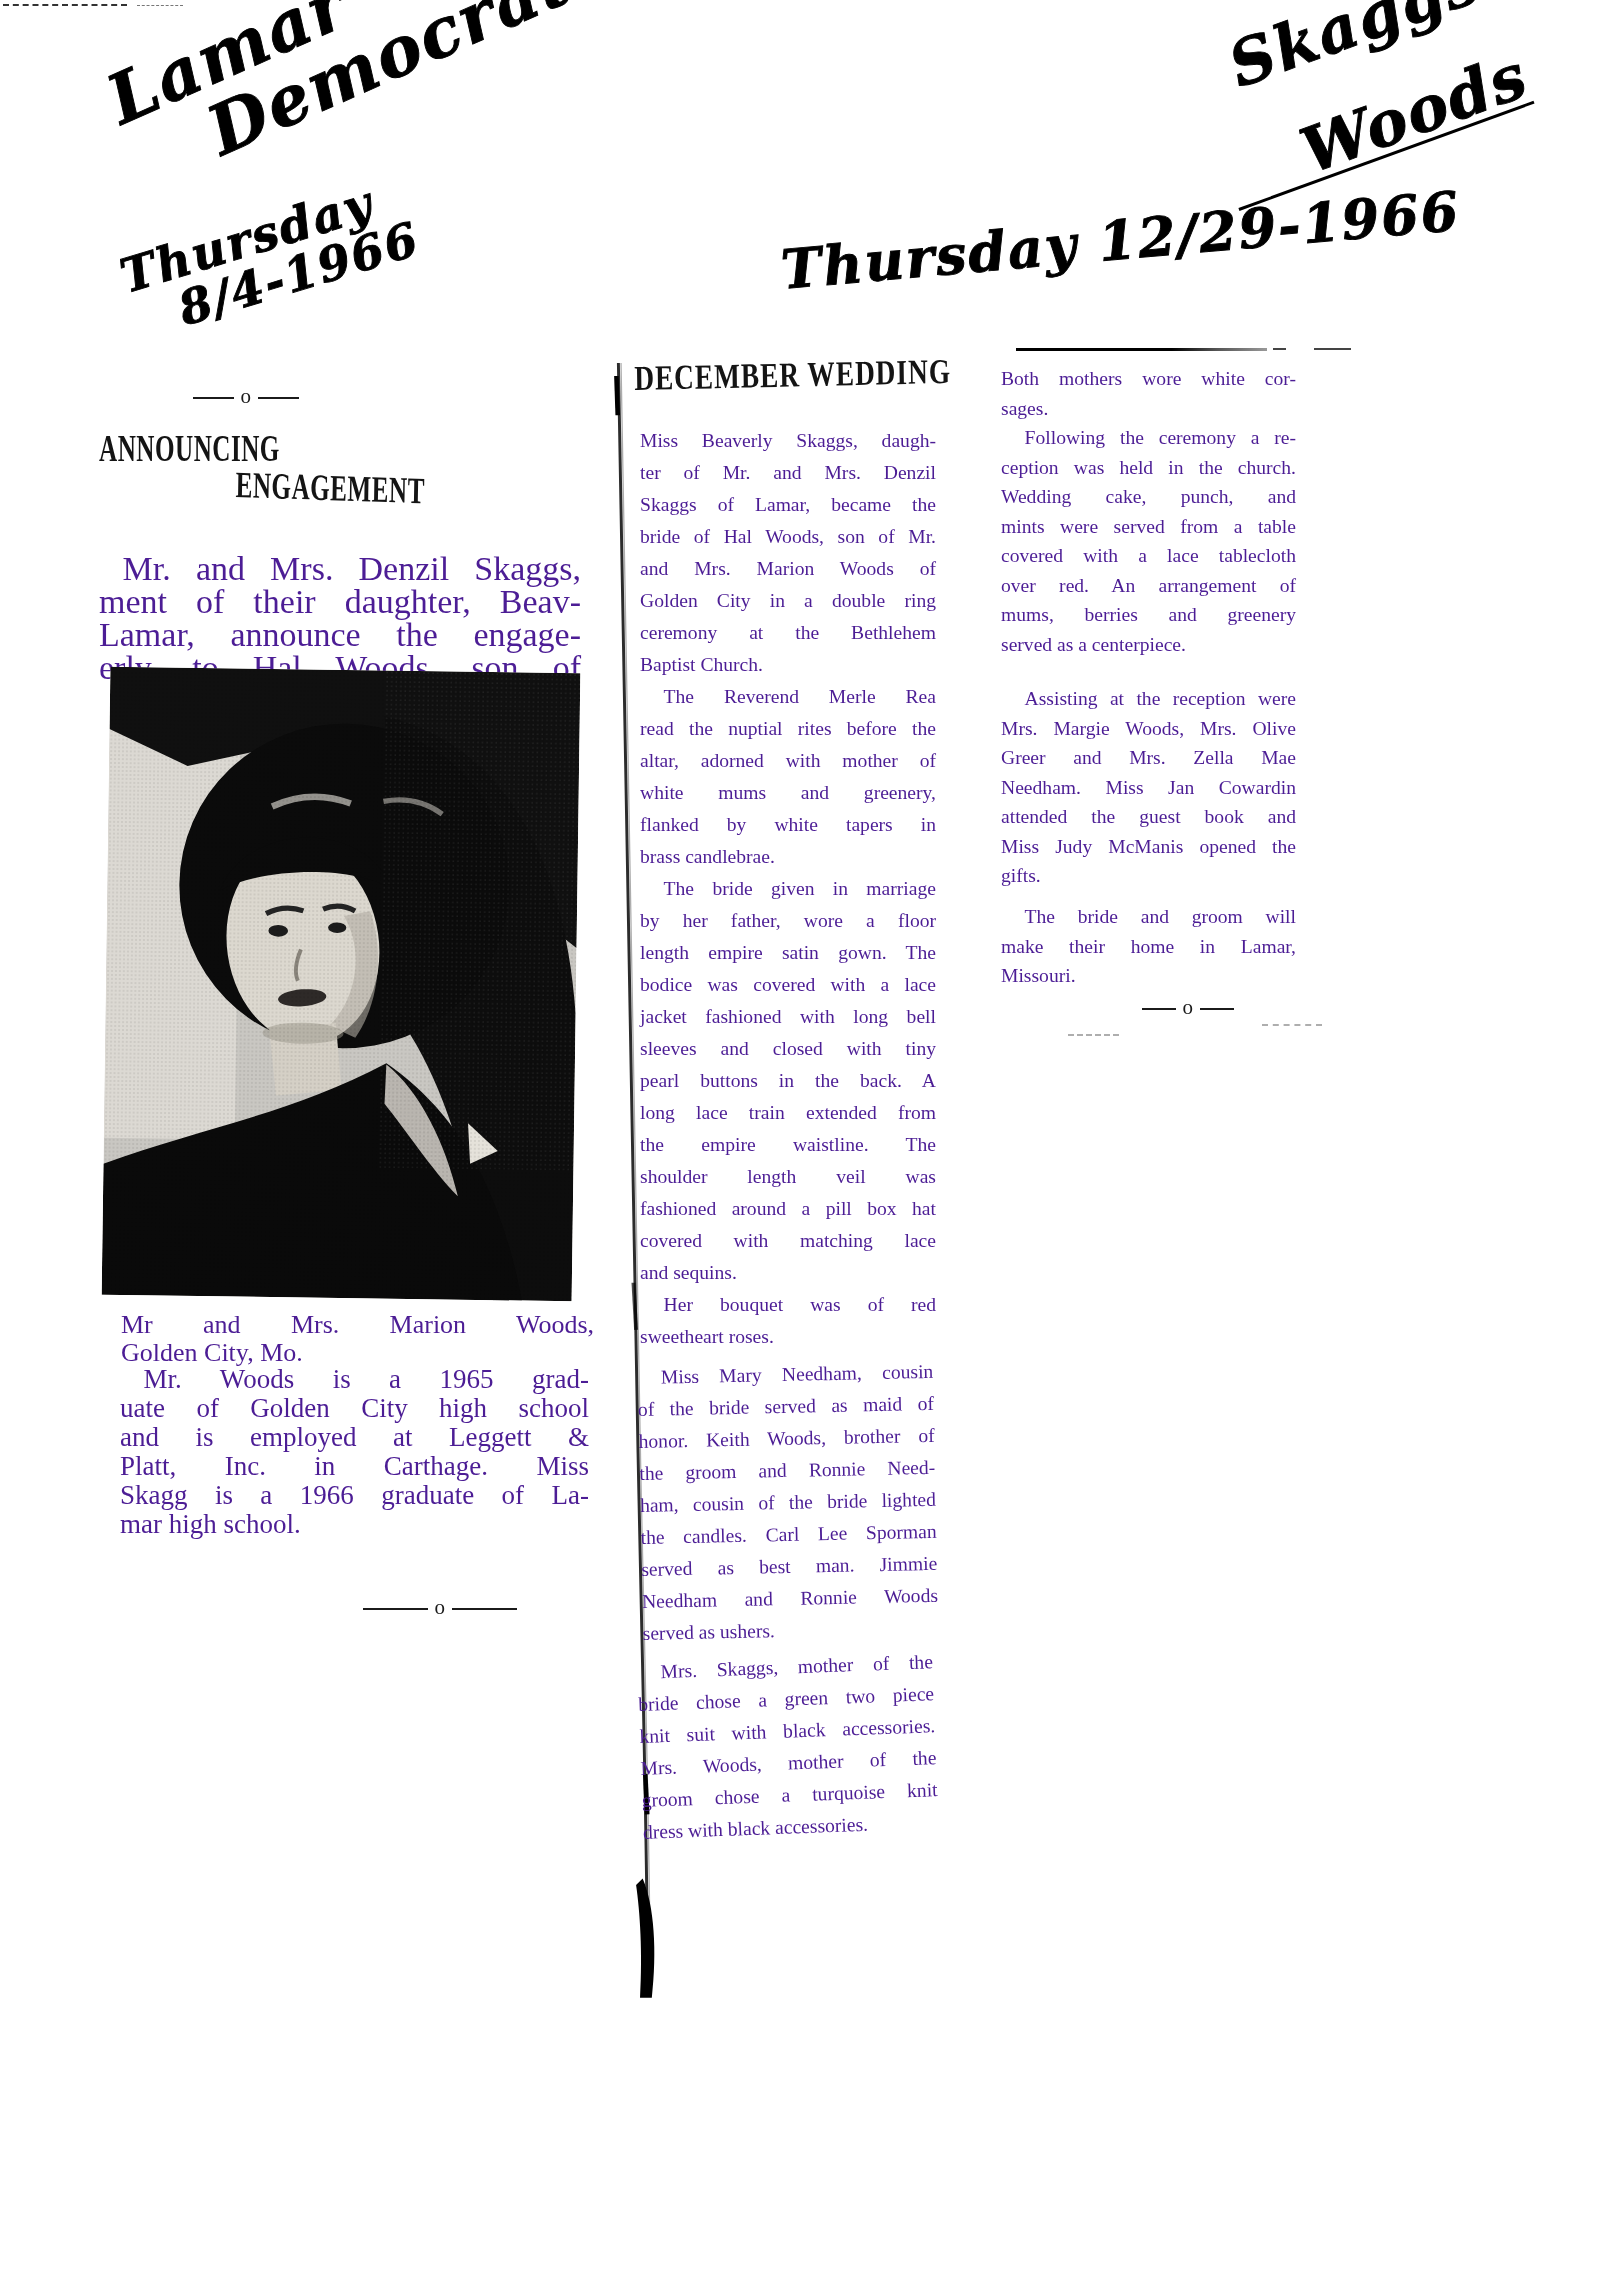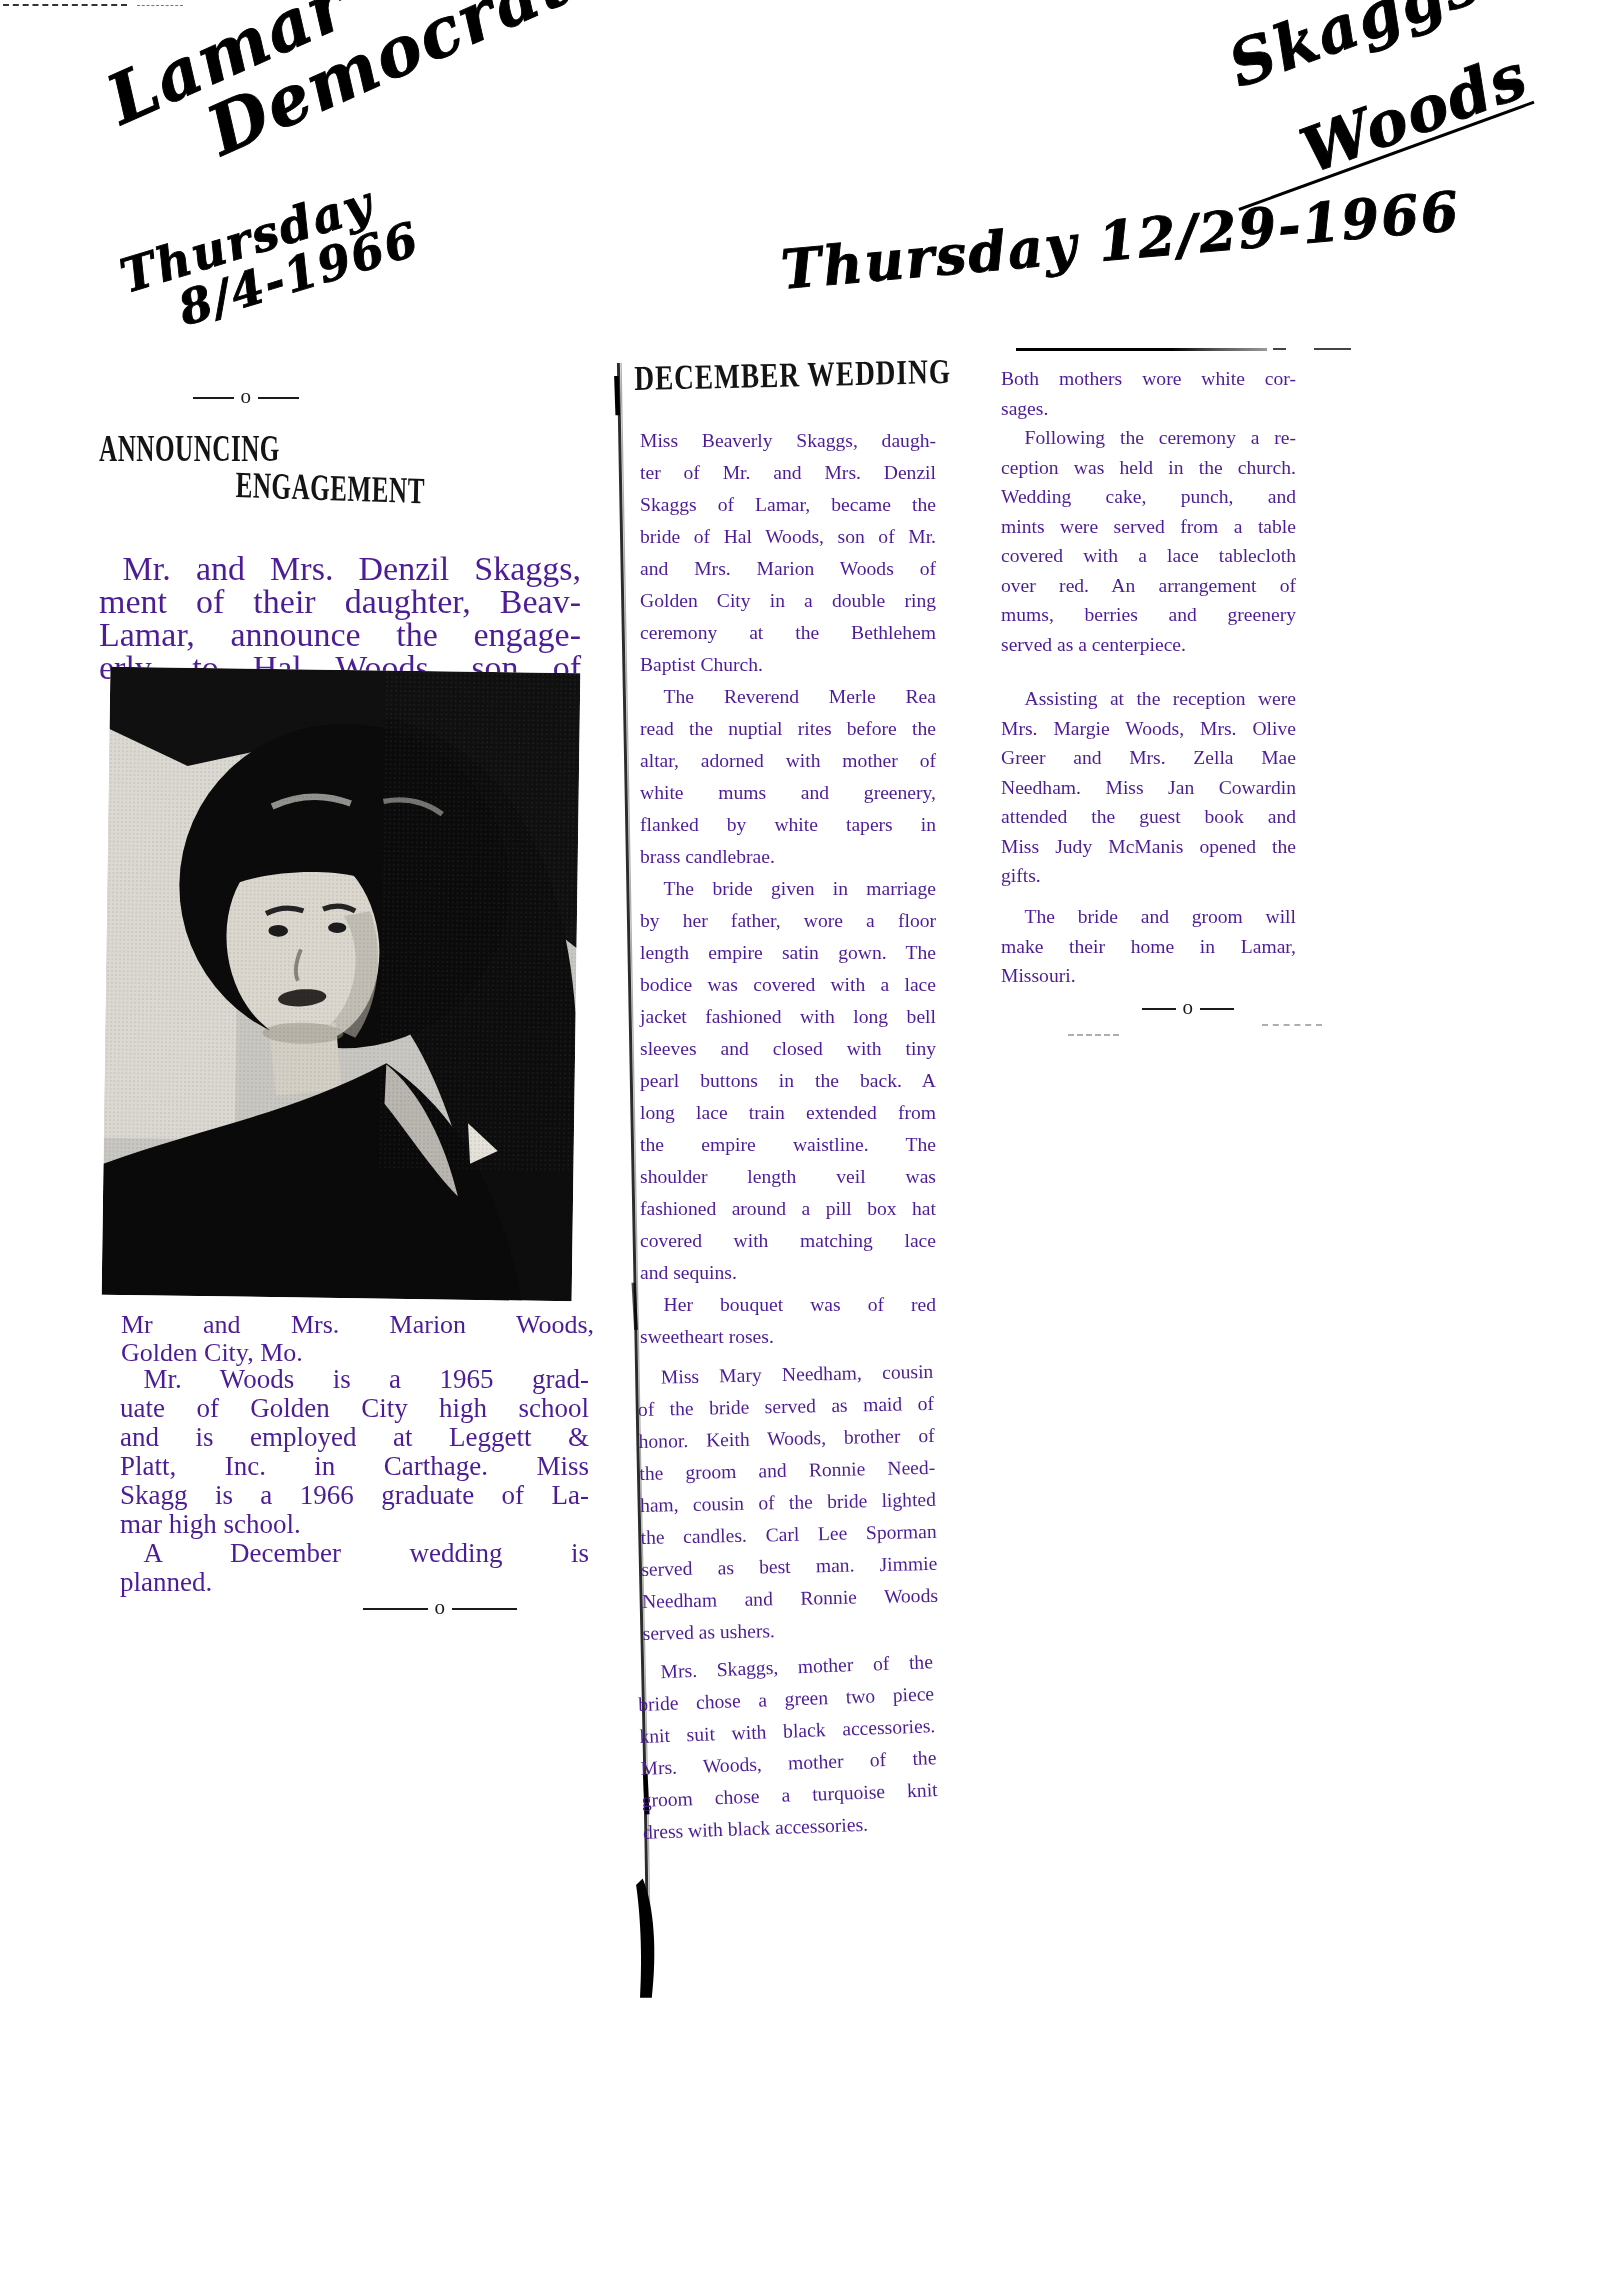--- a/index.html
+++ b/index.html
@@ -158,24 +158,20 @@
   </div>
 <div class="abs np" id="eng-body">
     <div class="para">
       <div class="line ind">Mr. Woods is a 1965 grad-</div>
       <div class="line">uate of Golden City high school</div>
       <div class="line">and is employed at Leggett &amp;</div>
       <div class="line">Platt, Inc. in Carthage. Miss</div>
       <div class="line">Skagg is a 1966 graduate of La-</div>
       <div class="line endl">mar high school.</div>
     </div>
-    <div class="para">
-      <div class="line ind">A December wedding is</div>
-      <div class="line endl">planned.</div>
-    </div>
   </div>
 
 <div class="odiv" id="div-eng-bot" style="left:363px;top:1598px;">
   <span class="dl"></span>
   <span class="oc">o</span>
   <span class="dl"></span>
 </div>
 
 <svg class="abs" id="crease" viewBox="0 0 90 2560" preserveAspectRatio="none">
   <path d="M25,35 C30,500 44,1100 55,1700 C62,2050 68,2250 70,2520" stroke="#151515" stroke-width="4.5" fill="none" opacity=".9"></path>

